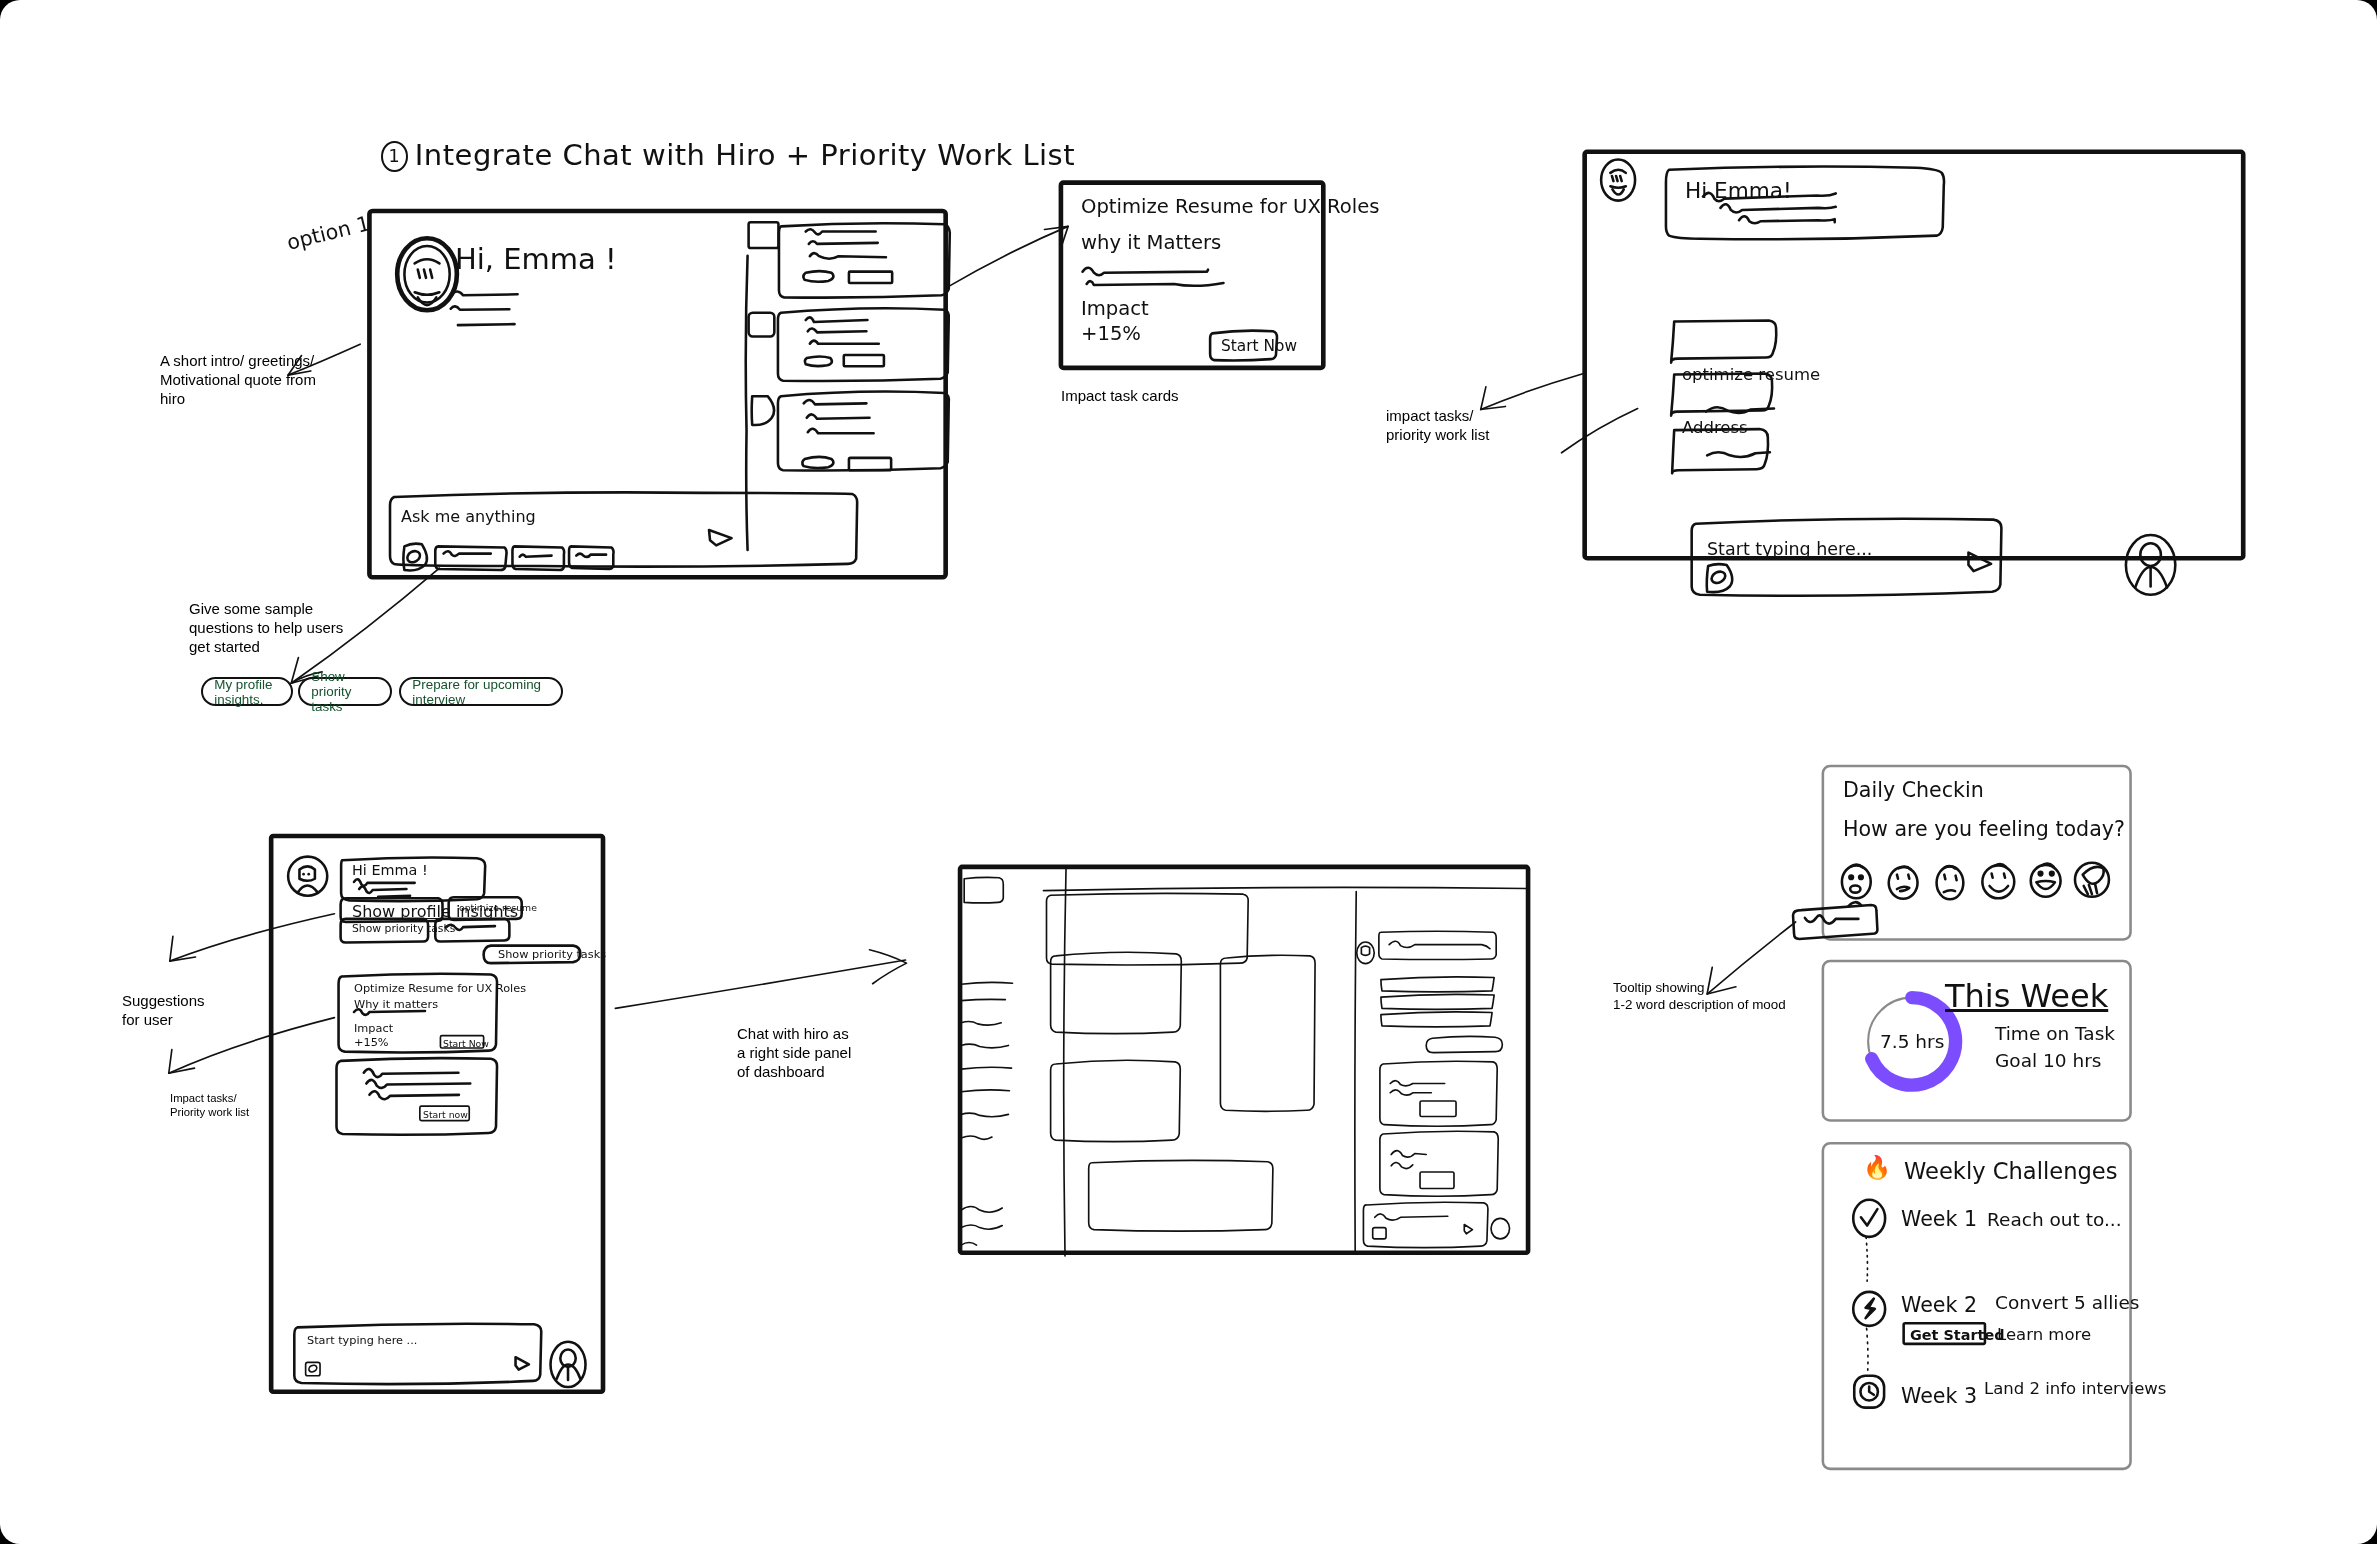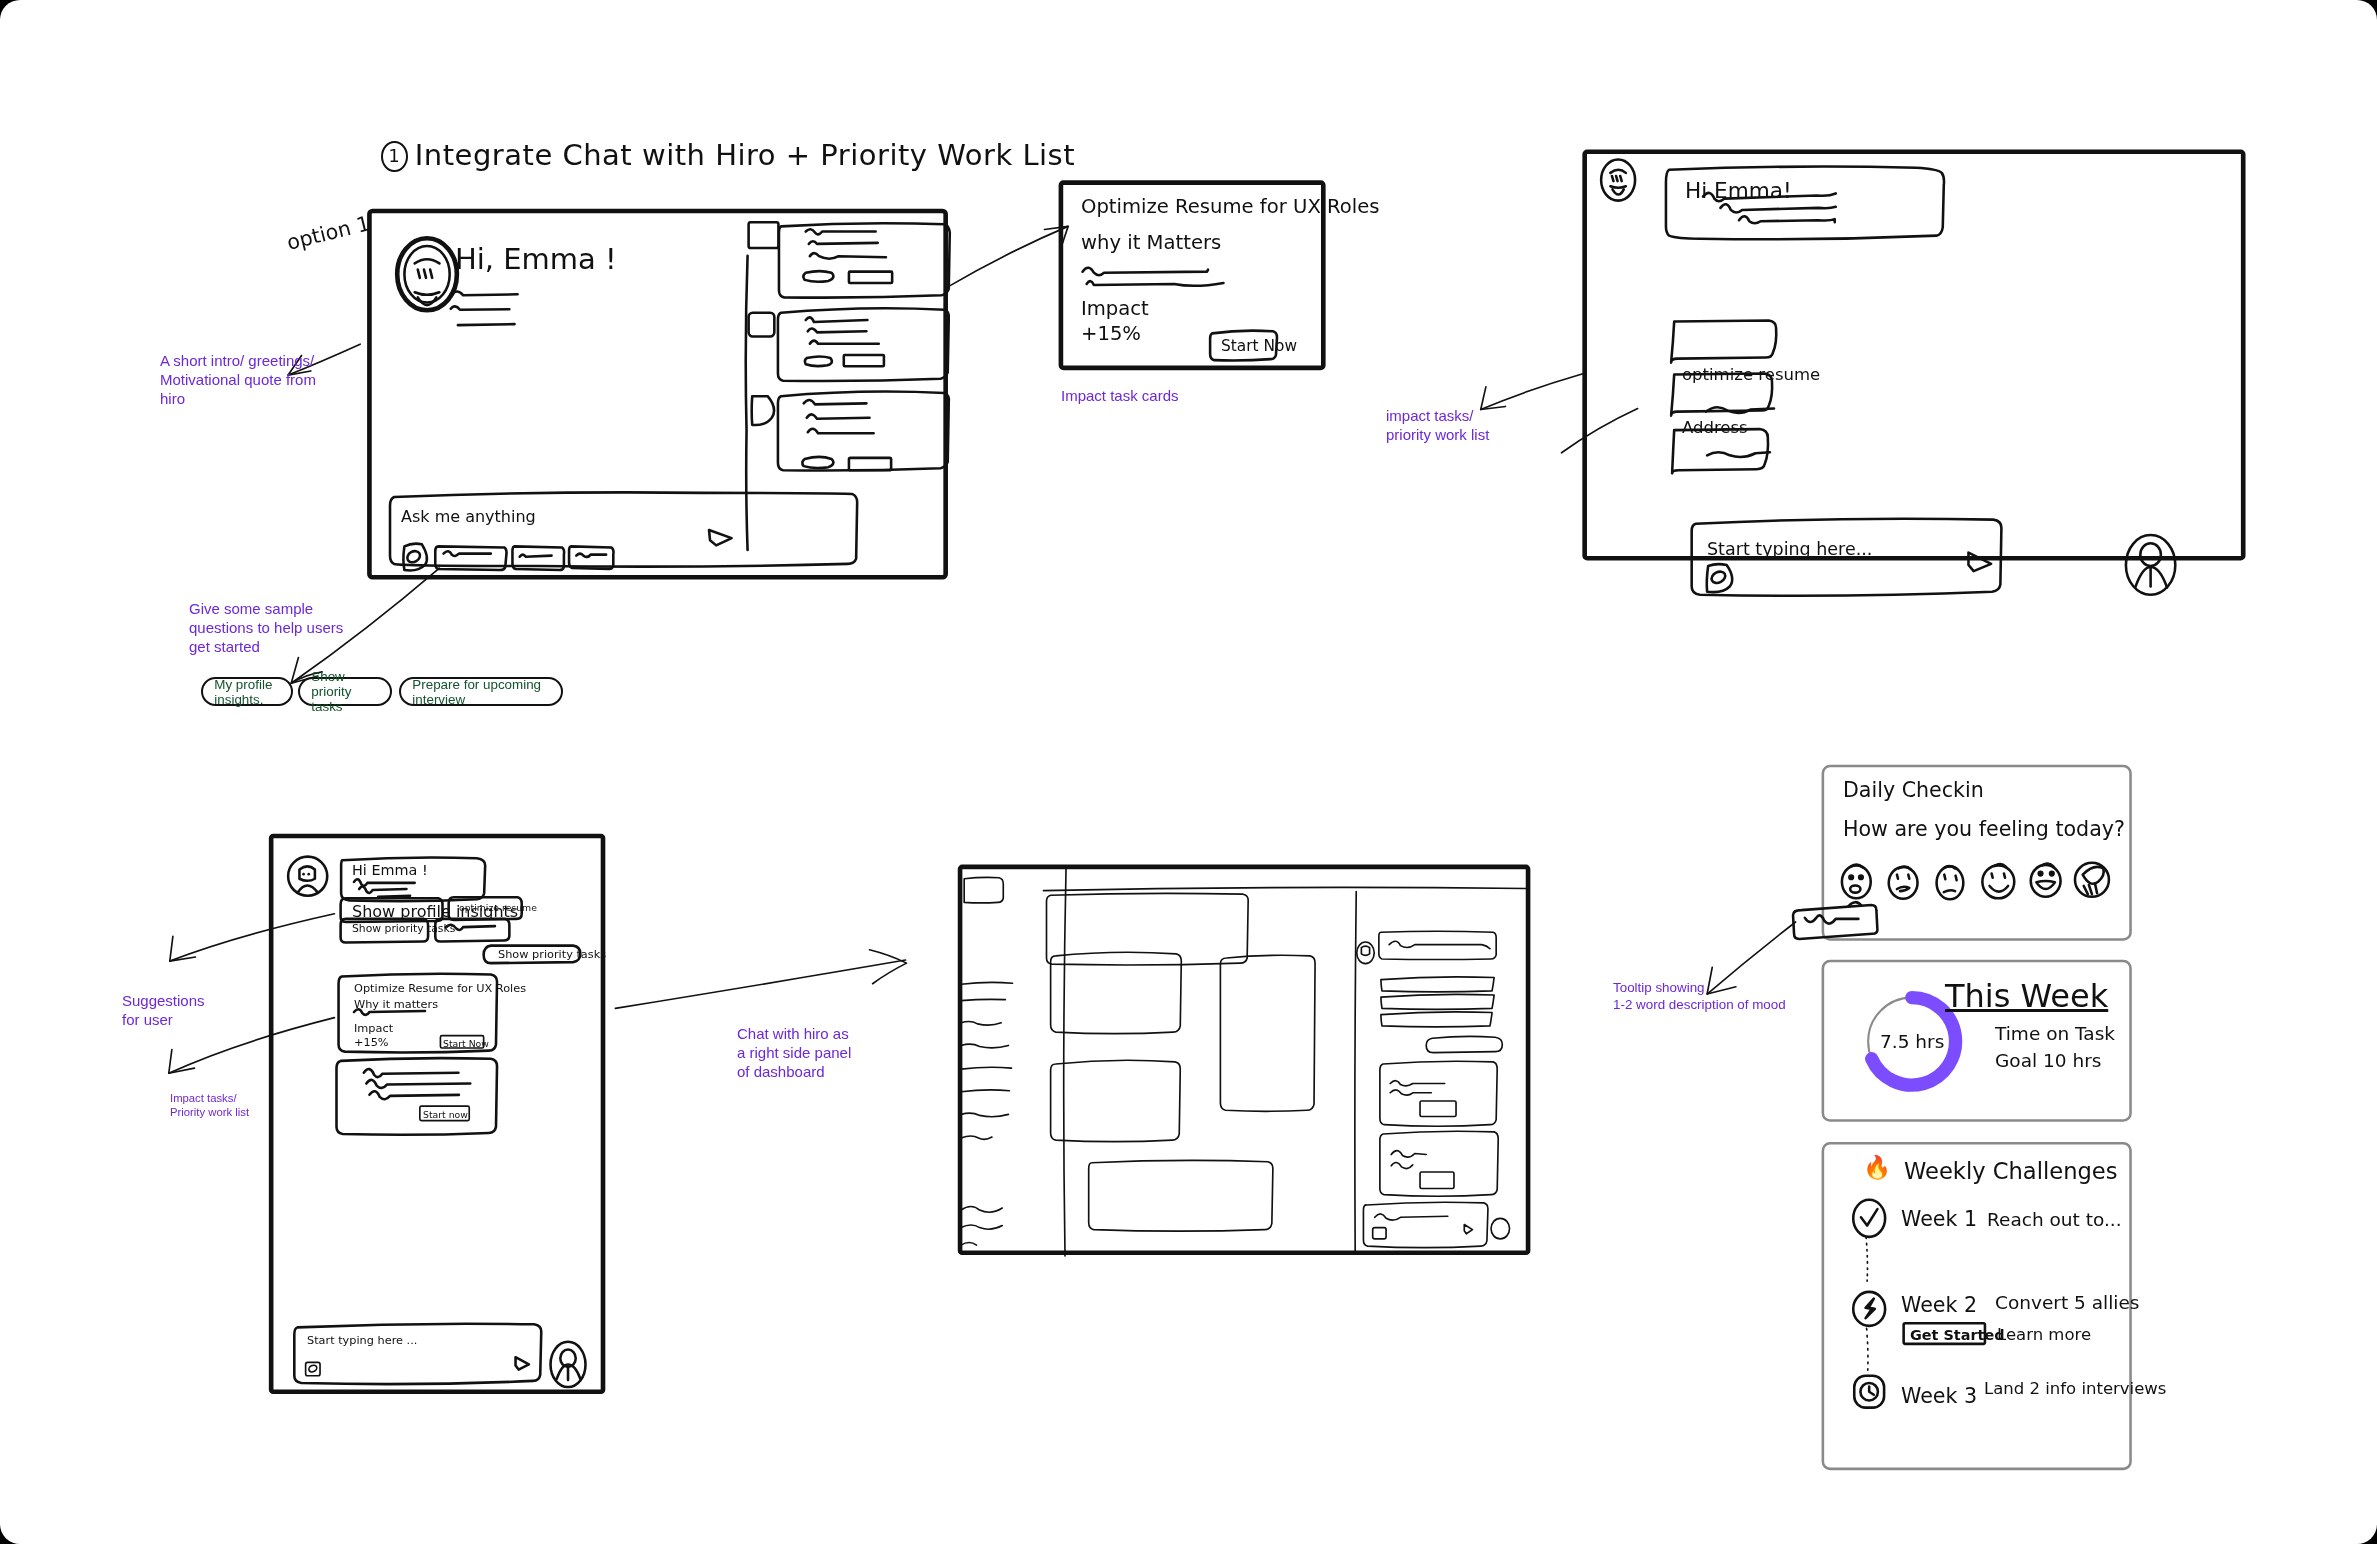--- a/index.html
+++ b/index.html
@@ -1,18 +1,18 @@
 <!DOCTYPE html>
 <html style="font-size:8.2px"><head>
 <meta charset="utf-8">
 <style>
   html,body{margin:0;padding:0;background:#000;}
   body{width:2377px;height:1544px;overflow:hidden;font-family:"Liberation Sans",sans-serif;}
   #canvas{position:absolute;left:0;top:0;width:2377px;height:1544px;background:#fff;border-radius:20px;overflow:hidden;}
-  .ann{position:absolute;color:#6d28d9;font-family:"Liberation Sans",sans-serif;font-size:15px;line-height:1.28;white-space:pre-line;font-weight:400;}
+  .ann{position:absolute;color:#000000;font-family:"Liberation Sans",sans-serif;font-size:15px;line-height:1.28;white-space:pre-line;font-weight:400;}
   .abs{position:absolute;}
   svg{position:absolute;left:0;top:0;overflow:visible;}
   .s{fill:none;stroke:#111;stroke-linecap:round;stroke-linejoin:round;}
   .thin{stroke-width:3.2;}
   .med{stroke-width:5;}
   .thick{stroke-width:9;}
   .frame{fill:none;stroke:#111;stroke-width:9;}
   .gframe{fill:none;stroke:#8a8a8a;stroke-width:5;}
 
   

